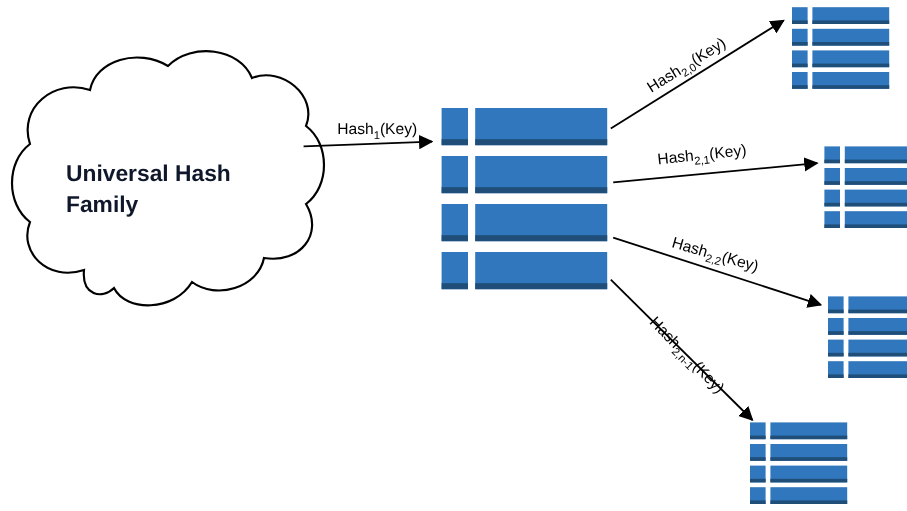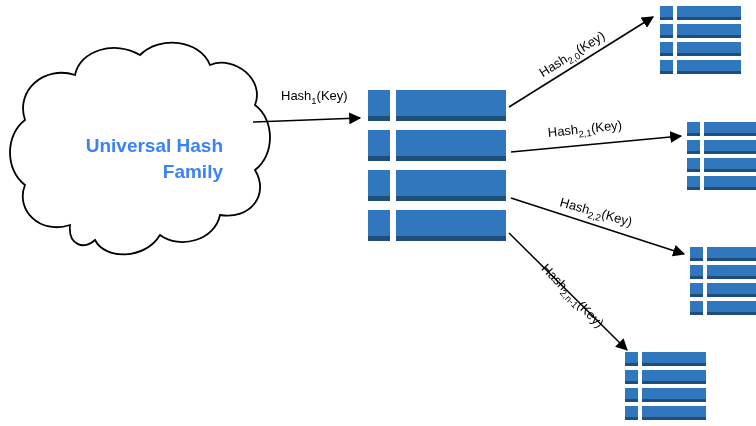--- a/index.html
+++ b/index.html
@@ -12,22 +12,22 @@
   #canvas{
     position:relative;
     width:756px;height:426px;
     background:#ffffff;
     overflow:hidden;
   }
   #wires{position:absolute;left:0;top:0;width:756px;height:426px;}
   .cloud-label{
     position:absolute;
     left:55px;top:133px;width:168px;
-    text-align:right;
-    font-size:19px;font-weight:bold;color:#3b82f6;
+    text-align:left;
+    font-size:19px;font-weight:bold;color:#0f172a;
     line-height:26px;
   }
   .htable{position:absolute;display:flex;flex-direction:column;}
   .htable.primary{left:368px;top:90px;gap:9px;}
   .htable.small{gap:4px;}
   .row{display:flex;}
   .primary .row{gap:6px;height:31px;}
   .small .row{gap:4px;height:14px;}
   .cell{
     background:var(--bar-fill);
@@ -173,21 +173,21 @@
     <div class="row">
         <div class="cell sq"></div>
         <div class="cell bar"></div>
       </div>
     <div class="row">
         <div class="cell sq"></div>
         <div class="cell bar"></div>
       </div>
   </div>
 
-  <div class="lbl" style="left:281px;top:88px;">
+  <div class="lbl" style="left:281px;top:100px;">
     <span>Hash</span><sub>1</sub><span>(Key)</span>
   </div>
 
   <div class="lbl" style="left:541px;top:66px;transform:rotate(-32deg);">
     <span>Hash</span><sub>2,0</sub><span>(Key)</span>
   </div>
 
   <div class="lbl" style="left:548px;top:125px;transform:rotate(-6deg);">
     <span>Hash</span><sub>2,1</sub><span>(Key)</span>
   </div>

